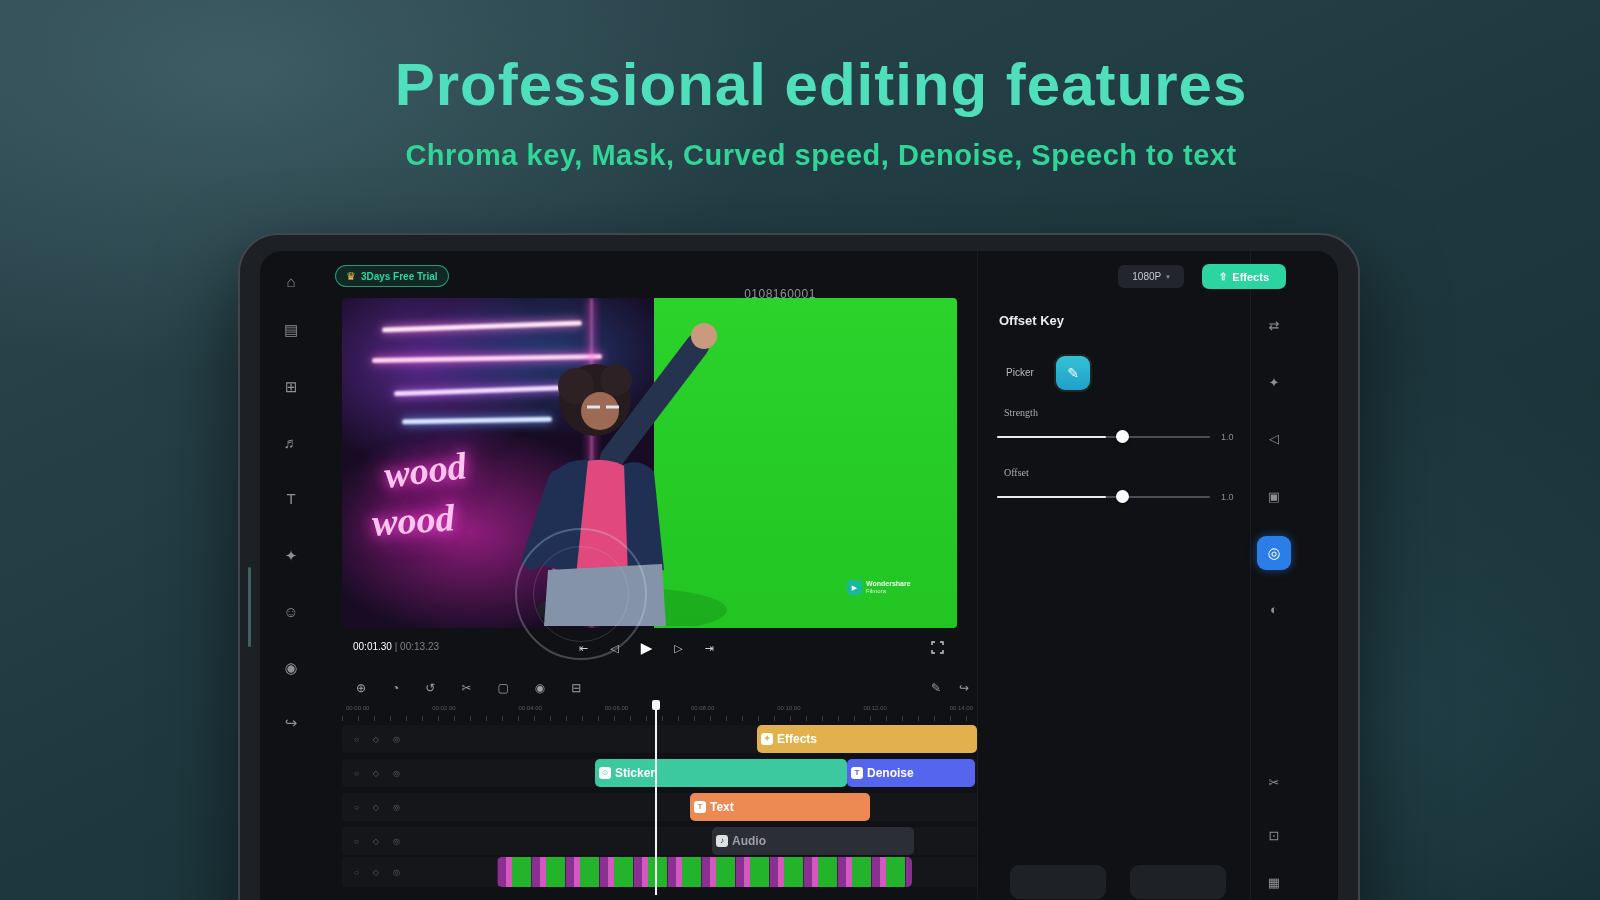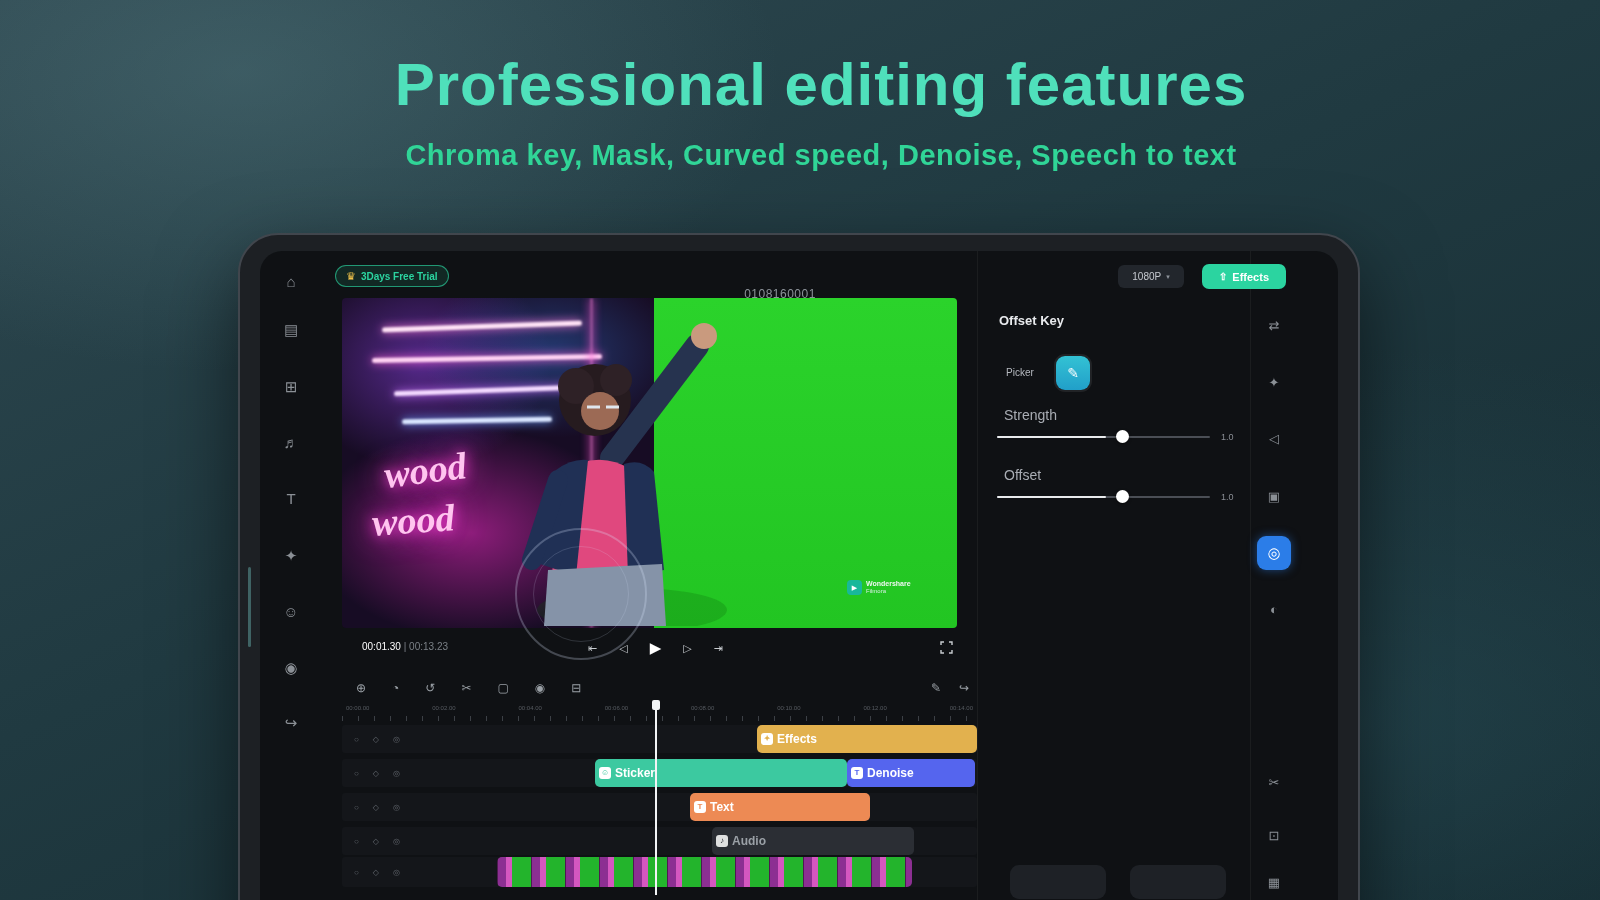--- a/index.html
+++ b/index.html
@@ -63,21 +63,21 @@
   .wm-ic { width:15px; height:15px; background:#18b89a; border-radius:4px; color:#fff;
     font-size:7px; line-height:15px; text-align:center; }
   .wm-t1 { font-size:7px; color:#eef7f2; font-weight:bold; line-height:8px; }
   .wm-t2 { font-size:6px; color:#d8efe6; line-height:7px; }
   .ring { position:absolute; left:255px; top:277px; width:132px; height:132px; border-radius:50%;
     border:2px solid rgba(220,230,255,.26); pointer-events:none; }
   .ring::after { content:""; position:absolute; inset:16px; border-radius:50%;
     border:1px solid rgba(220,230,255,.16); }
 
   
-  .playbar { position:absolute; left:88px; top:382px; width:615px; height:30px;text-align:right; }
+  .playbar { position:absolute; left:79px; top:382px; width:615px; height:30px;text-align:right; }
   .timecode { position:absolute; left:14px; top:8px; font-size:10px; color:#ffffff; }
   .timecode .sep, .timecode .total { color:#7b8187; }
   .pcontrols { position:absolute; left:0; top:0; width:100%; height:30px; display:flex;
     align-items:center; justify-content:center; gap:22px; }
   .pc { color:#c8ccd0; font-size:11px; cursor:pointer; }
   .pc.play { color:#ffffff; font-size:15px; }
   .fullscreen { position:absolute; right:10px; top:8px; cursor:pointer; }
 
   
   .tl-toolbar { position:absolute; left:82px; top:423px; width:635px; height:28px;
@@ -107,21 +107,21 @@
       repeating-linear-gradient(90deg, rgba(0,0,0,.45) 0 1px, transparent 1px 34px),
       repeating-linear-gradient(90deg, #8c2f92 0 9px, #d557c0 9px 15px, #23b42c 15px 34px);
     cursor:pointer; }
   .playhead { position:absolute; left:395px; top:452px; width:2px; height:192px; background:#f2f4f6; }
   .playhead-cap { position:absolute; left:-3px; top:-3px; width:8px; height:10px; background:#f2f4f6; border-radius:2px; }
 
   
   .panel { position:absolute; left:724px; top:50px; width:266px; height:240px; }
   .panel-title { position:absolute; left:15px; top:12px; font-size:13px; font-weight:bold; color:#e8eaed; }
   .plabel { position:absolute; font-size:10px; color:#b6bac0; }
-  .plabel-sm { position:absolute; font-size:14px; color:#a9adb4; }
+  .plabel-sm { position:absolute; font-size:10px; color:#a9adb4;font-family:Liberation Serif, serif; }
   .picker-btn { position:absolute; left:72px; top:55px; width:34px; height:34px; border-radius:9px;
     background:linear-gradient(180deg,#33c2d4,#219fc9); display:flex; align-items:center; justify-content:center;
     color:#fff; font-size:14px; cursor:pointer; box-shadow:0 0 0 2px rgba(255,255,255,.08); }
   .slider { position:absolute; width:246px; height:16px; }
   .s-track { position:absolute; left:0; top:7px; width:213px; height:2px; background:#4a4e55; border-radius:1px; }
   .s-fill { height:2px; background:#e8eaec; border-radius:1px; }
   .s-handle { position:absolute; top:1px; width:13px; height:13px; margin-left:-6px; border-radius:50%;
     background:#ffffff; box-shadow:0 1px 3px rgba(0,0,0,.5); cursor:pointer; }
   .s-val { position:absolute; left:224px; top:3px; font-size:9px; color:#8a8e95; }
 

